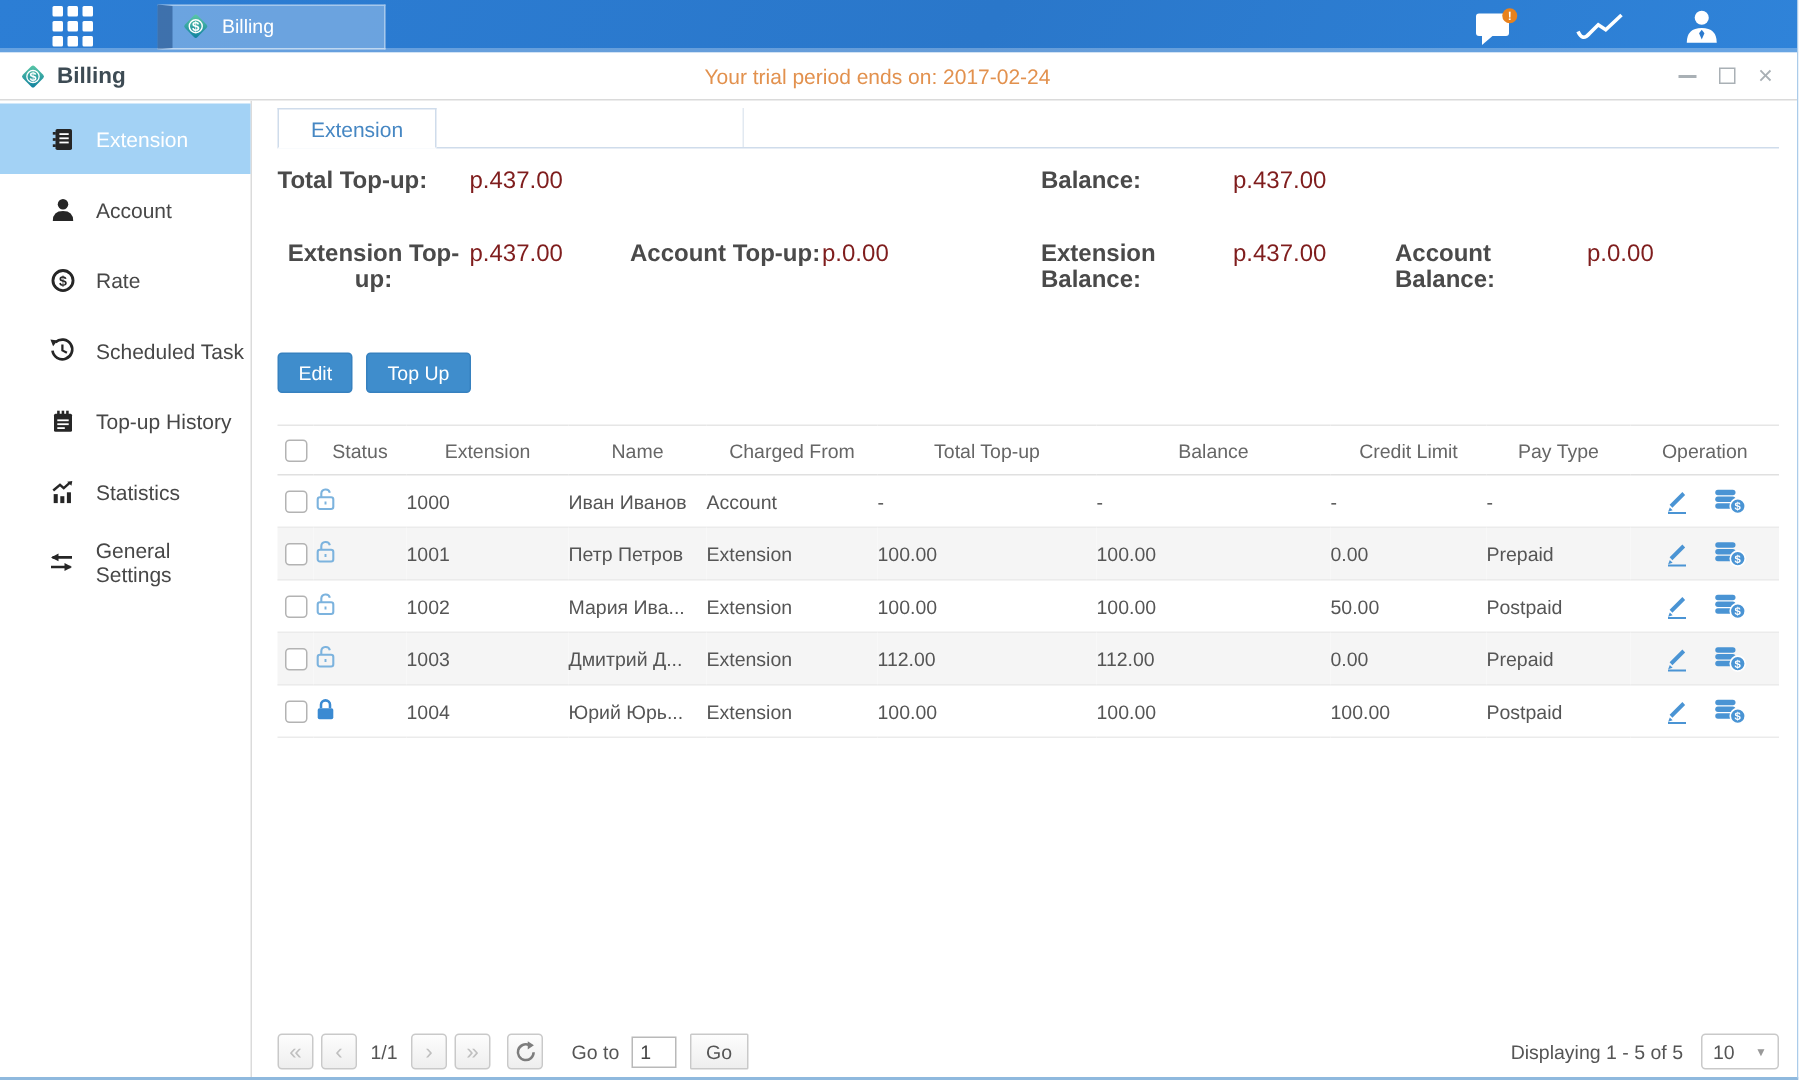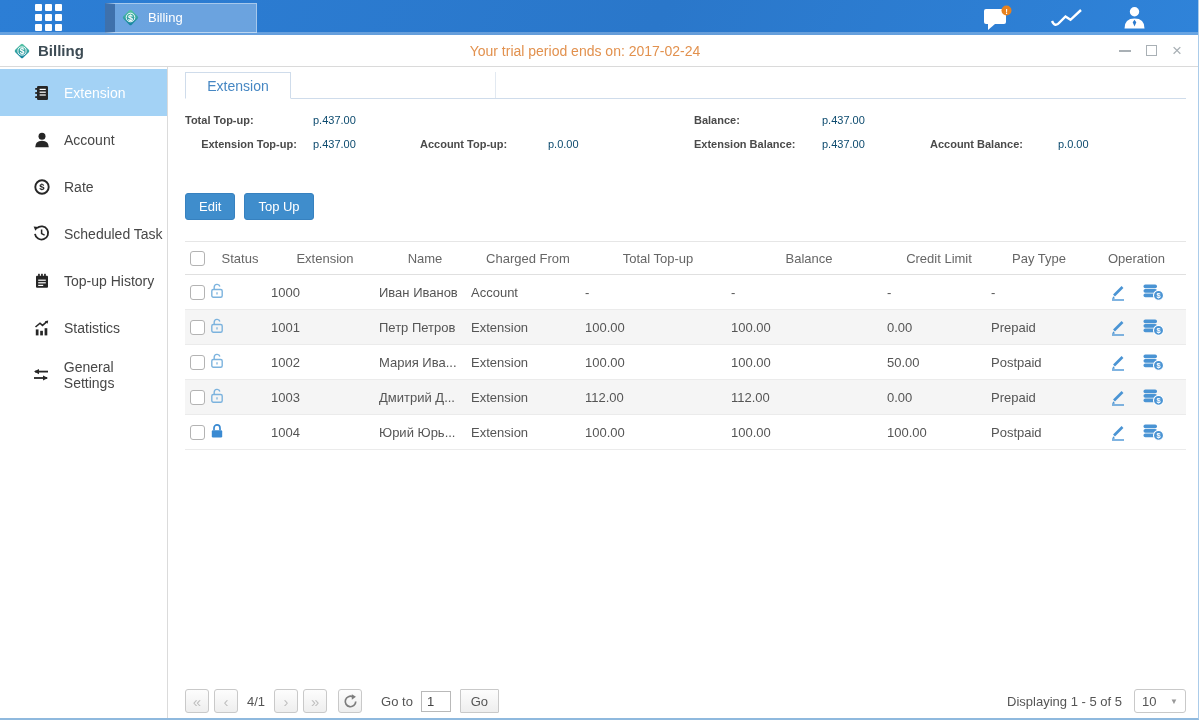--- a/index.html
+++ b/index.html
@@ -46,24 +46,24 @@
 
   .content { flex:1; position:relative; padding:0 12px 0 17px; display:flex; flex-direction:column; }
 
   .tabbar { margin-top:5px; display:flex; border-bottom:1px solid #cfdceb; height:27px; }
   .tab-active { width:106px; text-align:center; line-height:26px; font-size:14px; color:#4687c3;
                 background:#fff; border:1px solid #cfdceb; border-bottom:1px solid #fff;
                 margin-bottom:-1px; cursor:pointer; }
   .tab-empty { width:205px; border-right:1px solid #e2e9f1; }
 
   .summary { margin-top:13px; display:grid; grid-template-columns:235px 274px 236px 1fr;
-             row-gap:7px; font-size:11px; }
+             row-gap:32px; font-size:16px; }
   .sum-cell { display:flex; line-height:17px; }
   .sum-label { font-weight:bold; color:#4a4a4a; flex:0 0 128px; }
-  .sum-val { color:#0c4a6e; }
+  .sum-val { color:#7f1d1d; }
 
   .btn-row { margin-top:40px; display:flex; gap:9px; }
   .btn { background:#3f8dcc; border:1px solid #3781bf; color:#fff; font-size:13px; height:27px;
          padding:0 13px; border-radius:3px; display:flex; align-items:center; cursor:pointer; }
 
   table.tbl { margin-top:21px; width:100%; border-collapse:collapse; table-layout:fixed;
               font-size:13px; }
   .tbl thead th { height:33px; font-weight:normal; color:#666; text-align:center;
                   border-top:1px solid #e6e6e6; border-bottom:1px solid #e0e0e0; }
   .tbl tbody td { height:35px; color:#555; border-bottom:1px solid #ebebeb; }
@@ -527,21 +527,21 @@
                   </span>
             </div>
               </td>
           </tr>
         </tbody>
       </table>
 
       <div class="pager">
         <div class="pg-btn">«</div>
         <div class="pg-btn">‹</div>
-        <span class="pg-ind">4/1</span>
+        <span class="pg-ind">1/1</span>
         <div class="pg-btn">›</div>
         <div class="pg-btn">»</div>
         <div class="pg-btn" style="margin-left:6px;">
           <svg width="15" height="15" viewBox="0 0 16 16">
               <path d="M13.6,8 A5.6,5.6 0 1 1 10.4,2.9" fill="none" stroke="#7d7d7d" stroke-width="1.8"></path>
               <polygon points="9.4,0.2 9.4,6 13.8,3" fill="#7d7d7d"></polygon>
             </svg>
         </div>
         <span class="goto-label">Go to</span>
         <input class="goto-input" value="1" style="">

